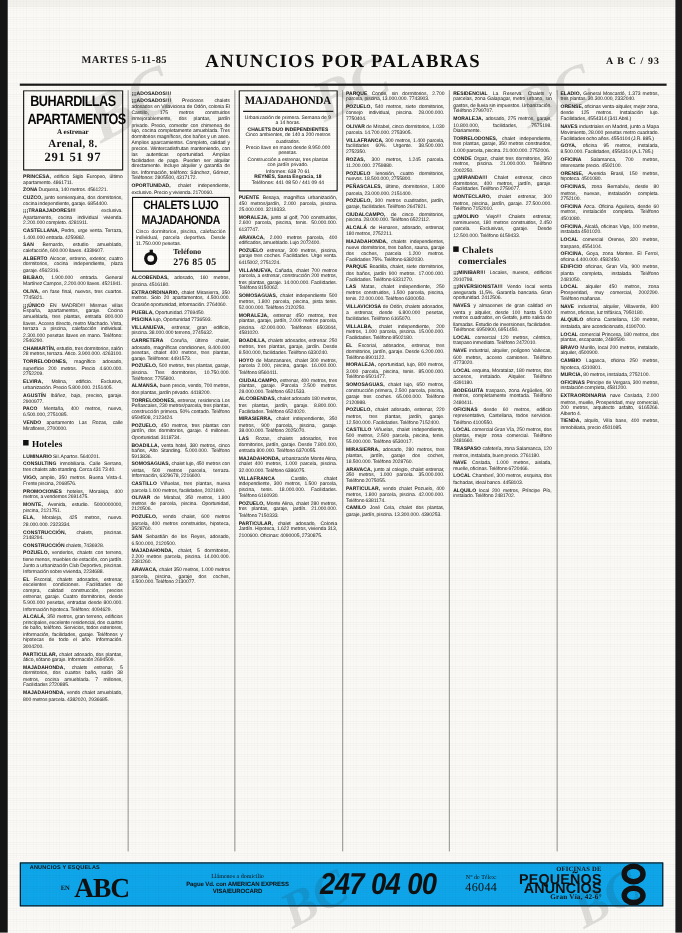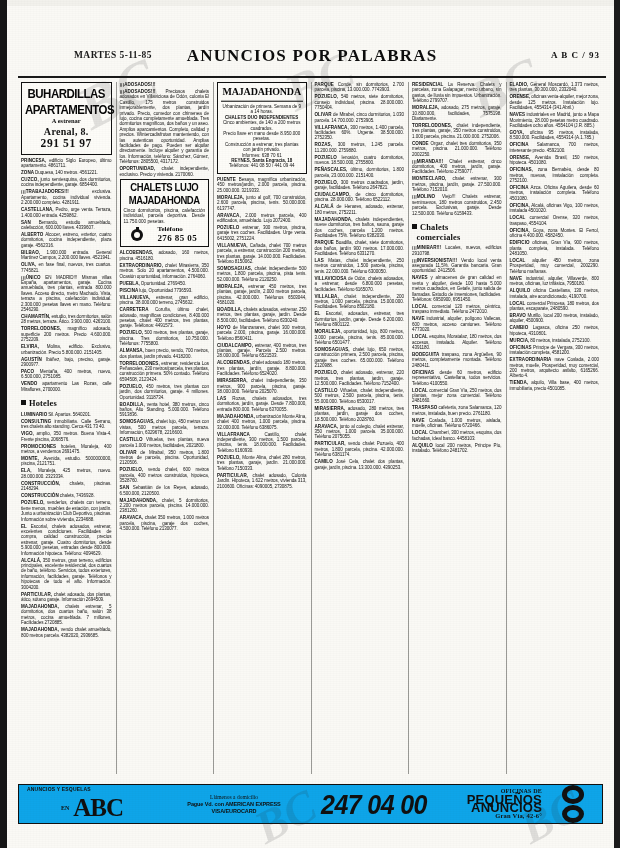--- a/index.html
+++ b/index.html
@@ -446,20 +446,24 @@
       <div class="abc">ABC</div>
     </div>
     <div class="bseg b2">
       <div class="l1">Llámenos a domicilio</div>
       <div class="l2">Pague Vd. con AMERICAN EXPRESS</div>
       <div class="l3">VISA/EUROCARD</div>
     </div>
     <div class="bseg b3">
       <div class="num">247 04 00</div>
     </div>
+    <div class="bseg b4">
+      <div class="tl">N° de Télex:</div>
+      <div class="tn">46044</div>
+    </div>
     <div class="bseg b5">
       <div class="o1">OFICINAS DE</div>
       <div class="o2">PEQUEÑOS ANUNCIOS</div>
       <div class="o3">Gran Vía, 42-6°</div>
     </div>
     <div class="bseg b6">
       <div class="ring"></div>
       <div class="ring"></div>
     </div>
   </div>

